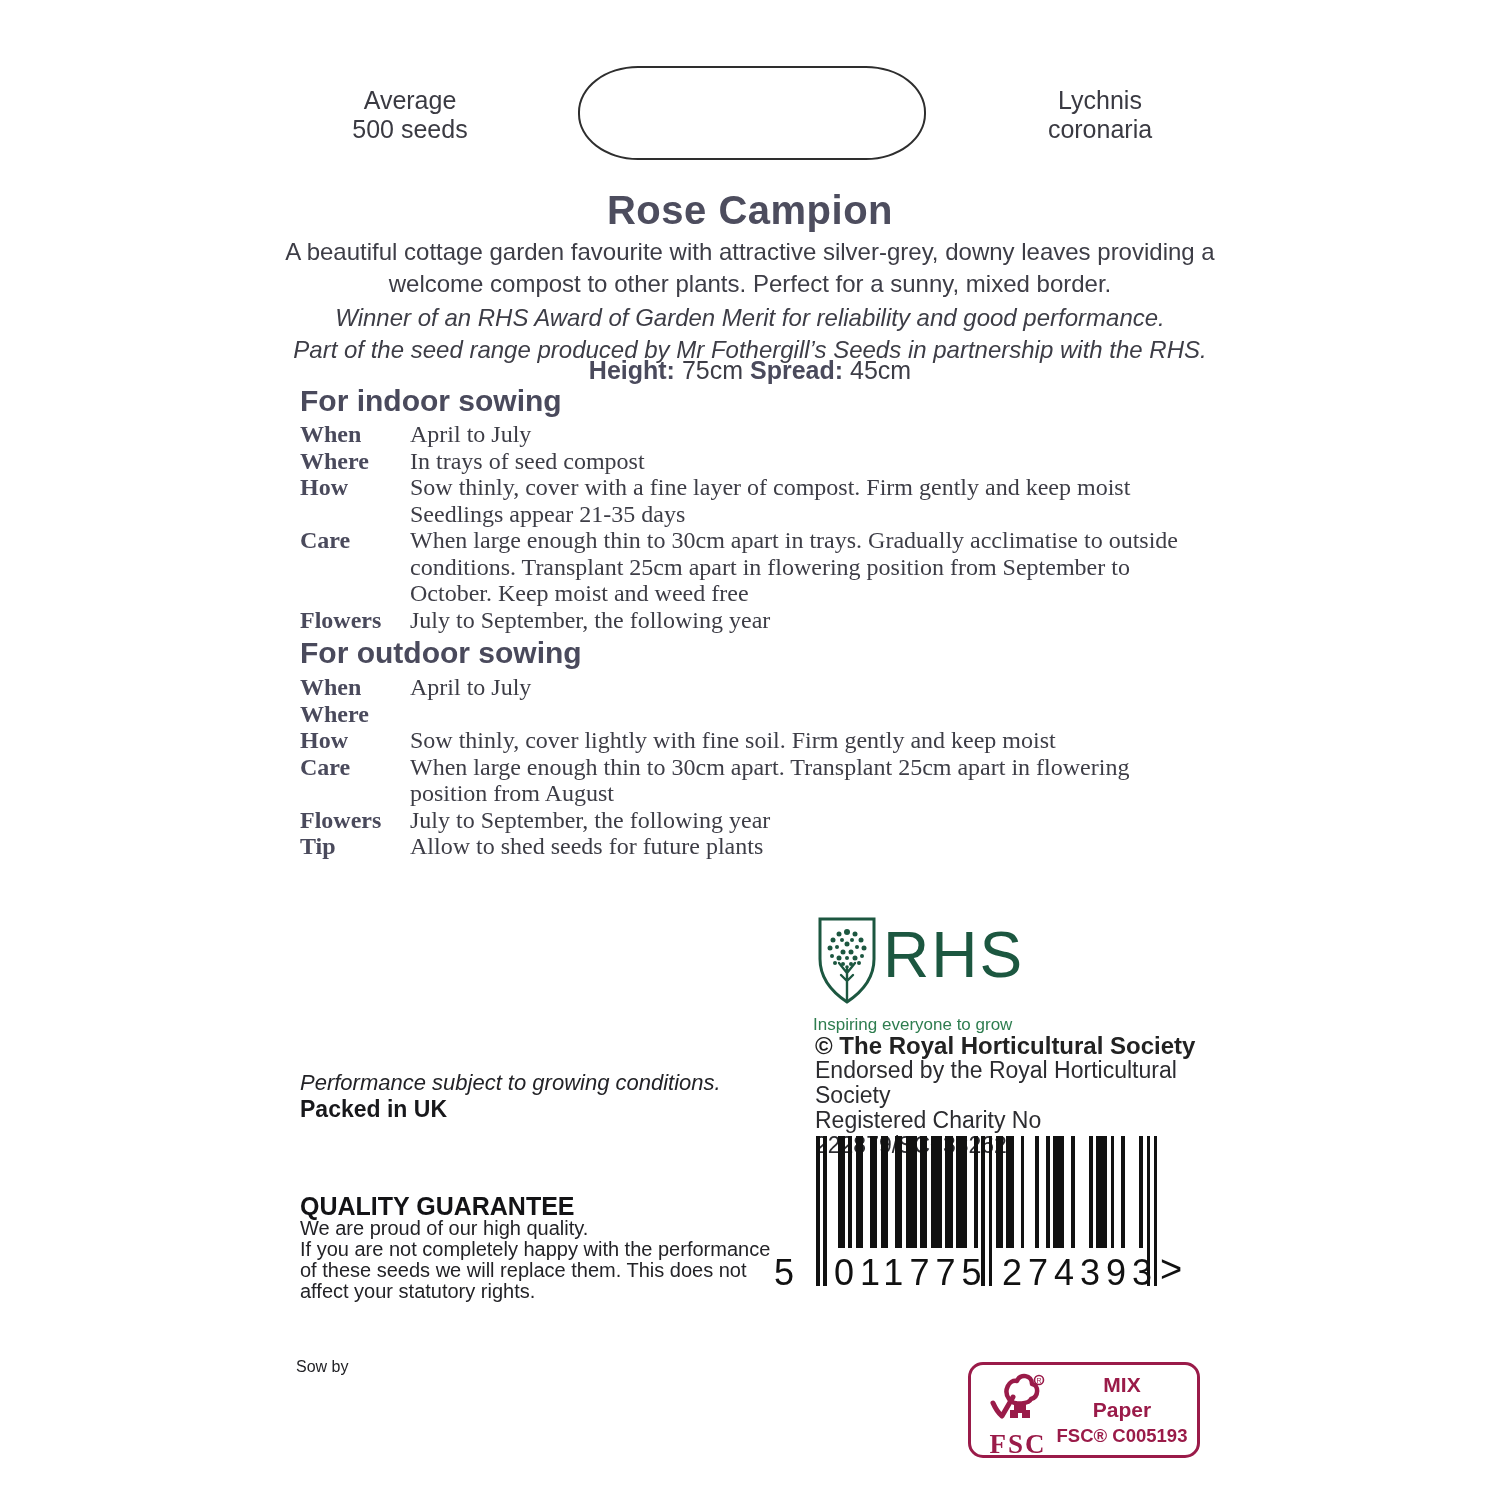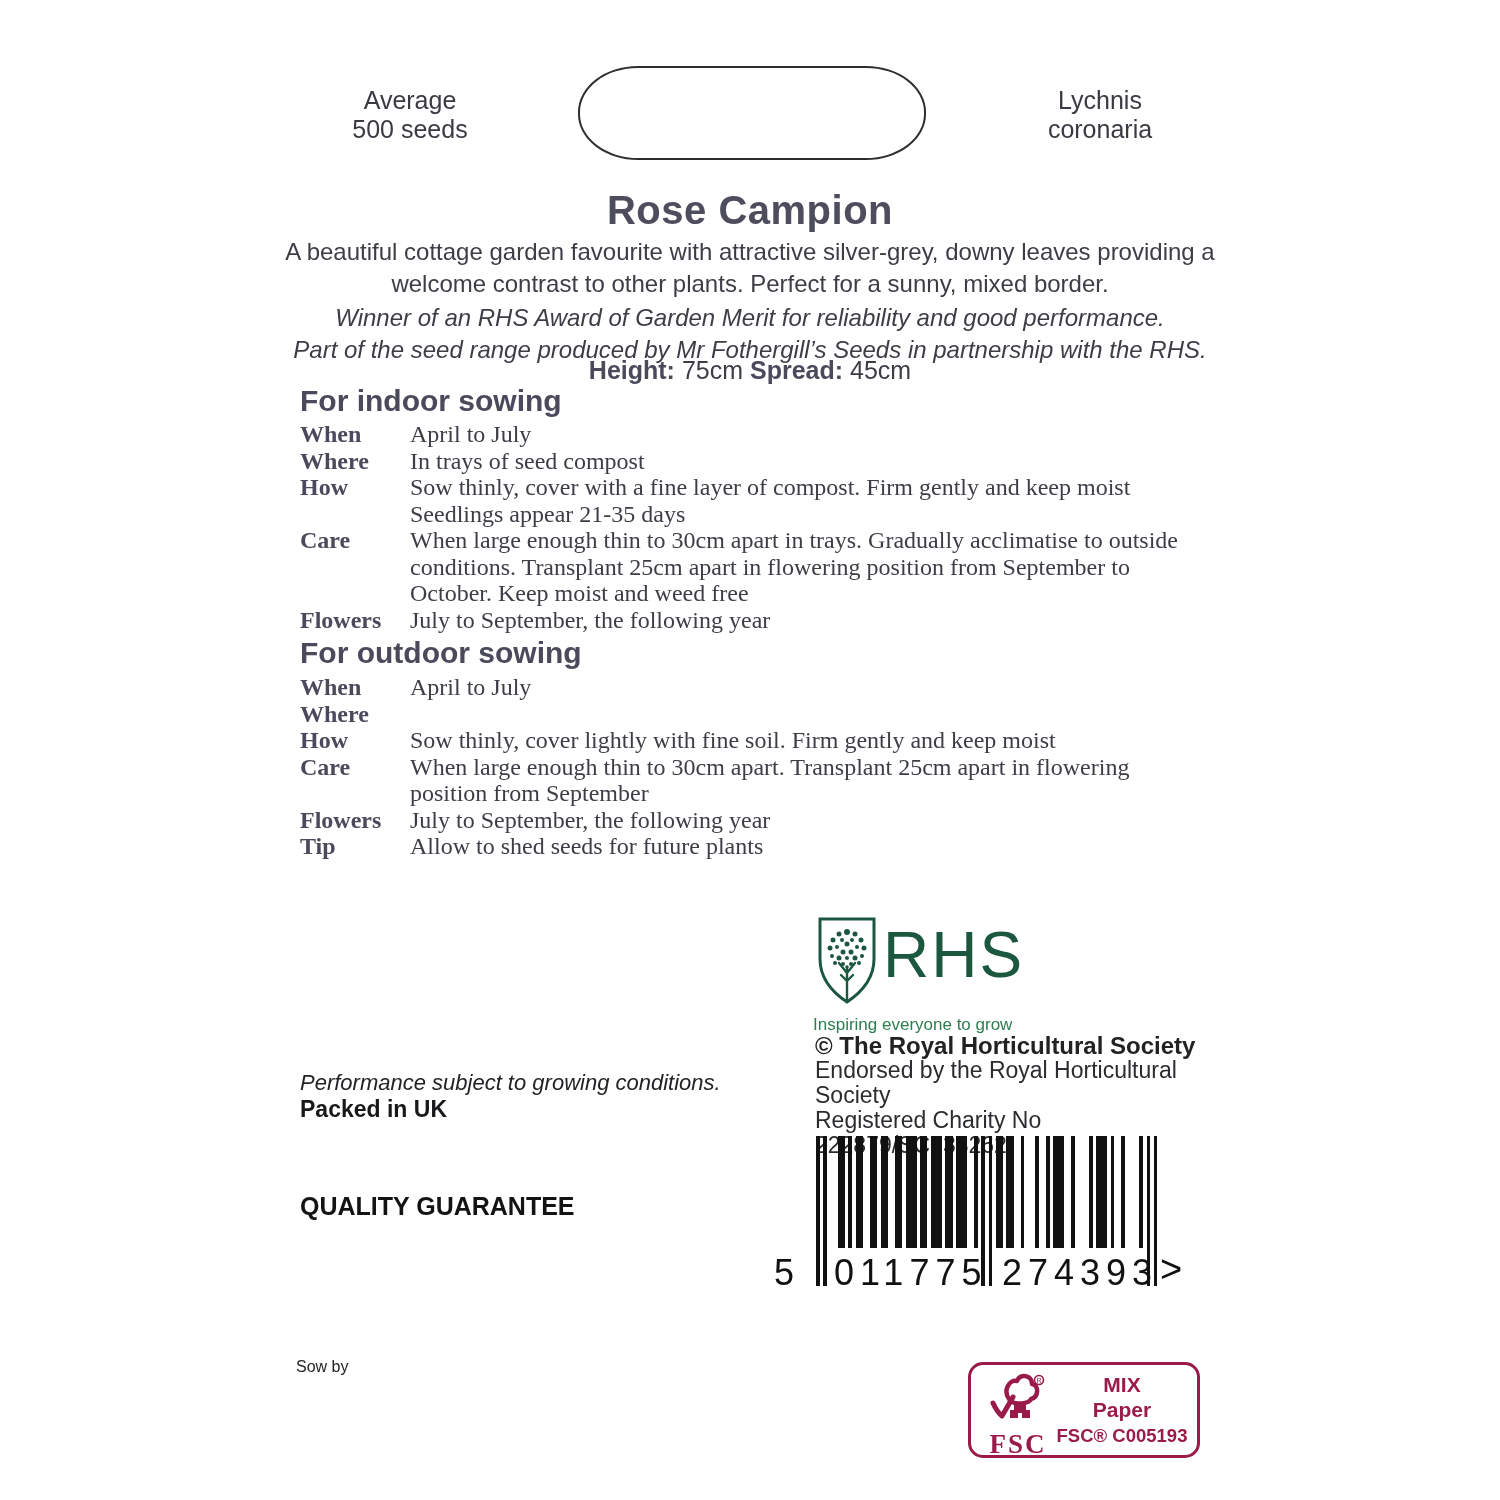--- a/index.html
+++ b/index.html
@@ -80,21 +80,21 @@
     <div>Average</div>
     <div>500 seeds</div>
   </div>
   <div class="hang-hole"></div>
   <div class="botanical">
     <div>Lychnis</div>
     <div>coronaria</div>
   </div>
 
   <div class="title">Rose Campion</div>
-  <div class="description">A beautiful cottage garden favourite with attractive silver-grey, downy leaves providing a welcome contrast to other plants. Perfect for a sunny, mixed border.</div>
+  <div class="description">A beautiful cottage garden favourite with attractive silver-grey, downy leaves providing a welcome compost to other plants. Perfect for a sunny, mixed border.</div>
   <div class="award">
     <div>Winner of an RHS Award of Garden Merit for reliability and good performance.</div>
     <div>Part of the seed range produced by Mr Fothergill’s Seeds in partnership with the RHS.</div>
   </div>
   <div class="dims">
     <b>Height:</b><span> 75cm </span><b>Spread:</b><span> 45cm</span>
   </div>
 
   <div class="section-heading" style="top:384px;">For indoor sowing</div>
   <div class="rows" style="top:421px;">
@@ -129,21 +129,21 @@
       </div>
       <div class="info-row">
         <span class="info-label">Where</span>
       </div>
       <div class="info-row">
         <span class="info-label">How</span>
         <span class="info-value">Sow thinly, cover lightly with fine soil. Firm gently and keep moist</span>
       </div>
       <div class="info-row">
         <span class="info-label">Care</span>
-        <span class="info-value">When large enough thin to 30cm apart. Transplant 25cm apart in flowering position from September</span>
+        <span class="info-value">When large enough thin to 30cm apart. Transplant 25cm apart in flowering position from August</span>
       </div>
       <div class="info-row">
         <span class="info-label">Flowers</span>
         <span class="info-value">July to September, the following year</span>
       </div>
       <div class="info-row">
         <span class="info-label">Tip</span>
         <span class="info-value">Allow to shed seeds for future plants</span>
       </div>
     </div>
@@ -197,20 +197,24 @@
     <div class="bars" id="barcode-bars"><span class="b g"></span><span class="w g"></span><span class="b g"></span><span class="w"></span><span class="w"></span><span class="w"></span><span class="b"></span><span class="b"></span><span class="w"></span><span class="b"></span><span class="w"></span><span class="b"></span><span class="b"></span><span class="w"></span><span class="w"></span><span class="b"></span><span class="b"></span><span class="w"></span><span class="b"></span><span class="b"></span><span class="w"></span><span class="w"></span><span class="b"></span><span class="b"></span><span class="w"></span><span class="b"></span><span class="b"></span><span class="b"></span><span class="w"></span><span class="b"></span><span class="b"></span><span class="w"></span><span class="b"></span><span class="b"></span><span class="b"></span><span class="w"></span><span class="b"></span><span class="b"></span><span class="w"></span><span class="b"></span><span class="b"></span><span class="b"></span><span class="w"></span><span class="w"></span><span class="b"></span><span class="w g"></span><span class="b g"></span><span class="w g"></span><span class="b g"></span><span class="w g"></span><span class="b"></span><span class="b"></span><span class="w"></span><span class="b"></span><span class="b"></span><span class="w"></span><span class="w"></span><span class="b"></span><span class="w"></span><span class="w"></span><span class="w"></span><span class="b"></span><span class="w"></span><span class="w"></span><span class="b"></span><span class="w"></span><span class="b"></span><span class="b"></span><span class="b"></span><span class="w"></span><span class="w"></span><span class="b"></span><span class="w"></span><span class="w"></span><span class="w"></span><span class="w"></span><span class="b"></span><span class="w"></span><span class="b"></span><span class="b"></span><span class="b"></span><span class="w"></span><span class="b"></span><span class="w"></span><span class="w"></span><span class="b"></span><span class="w"></span><span class="w"></span><span class="w"></span><span class="w"></span><span class="b"></span><span class="w"></span><span class="b g"></span><span class="w g"></span><span class="b g"></span></div>
     <div class="bc-digit bc-lead">5</div>
     <div class="bc-digit bc-g1">011775</div>
     <div class="bc-digit bc-g2">274393</div>
     <div class="bc-digit bc-trail">&gt;</div>
   </div>
 
   <div class="perf">Performance subject to growing conditions.</div>
   <div class="packed">Packed in UK</div>
   <div class="qg-head">QUALITY GUARANTEE</div>
+  <div class="qg-body">
+    <p>We are proud of our high quality.</p>
+    <p>If you are not completely happy with the performance of these seeds we will replace them. This does not affect your statutory rights.</p>
+  </div>
   <div class="sow-by">Sow by</div>
 
   <div class="fsc">
     <div class="fsc-left">
       <span>
         <svg width="62" height="56" viewBox="0 0 62 56">
           <path d="M6 32 Q10 41 15 45 L26 26" fill="none" stroke="#9a1b49" stroke-width="5" stroke-linecap="round" stroke-linejoin="round"></path>
           <path d="M22 28 C16 20 22 8 30 10 C33 2 45 4 45 13 C52 14 52 26 44 28 C42 33 28 34 24 30 Z" fill="none" stroke="#9a1b49" stroke-width="4.5" stroke-linejoin="round"></path>
           <path d="M27 33 h12 v6 h4 v8 h-8 v-5 h-4 v5 h-8 v-8 h4 z" fill="#9a1b49"></path>
           <circle cx="52" cy="9" r="4.5" fill="none" stroke="#9a1b49" stroke-width="1.6"></circle>

